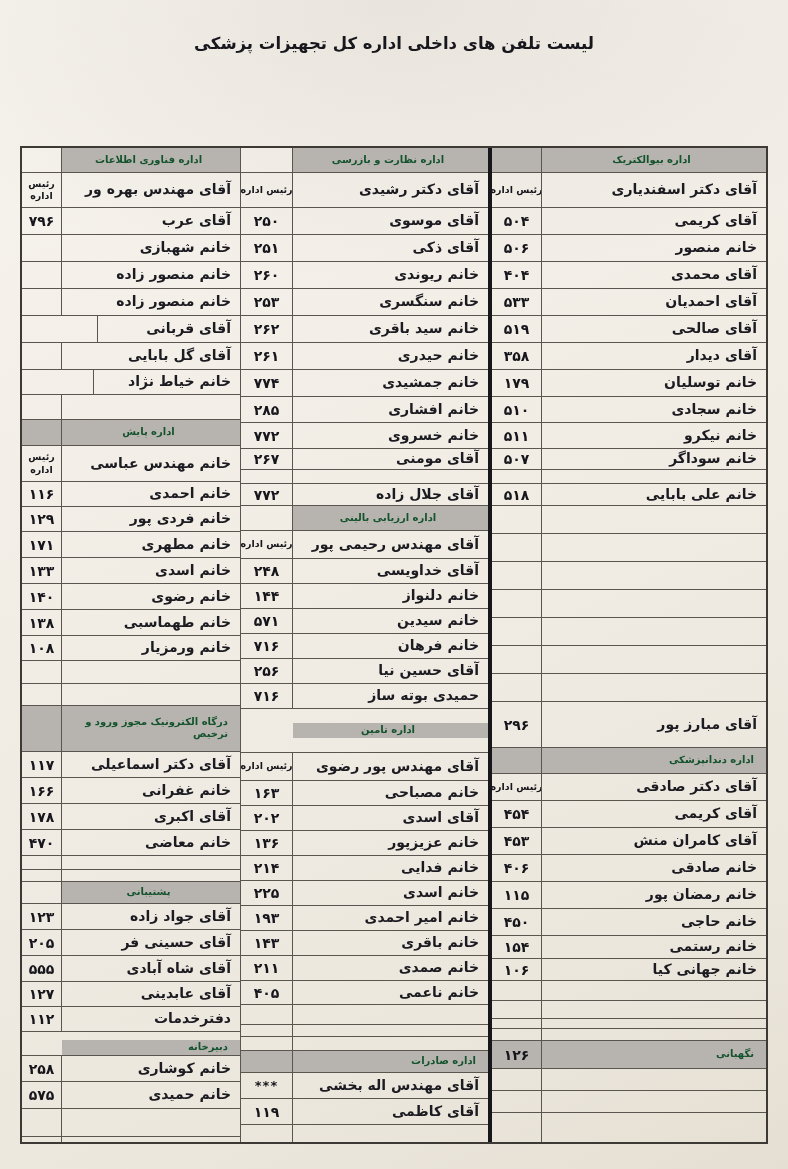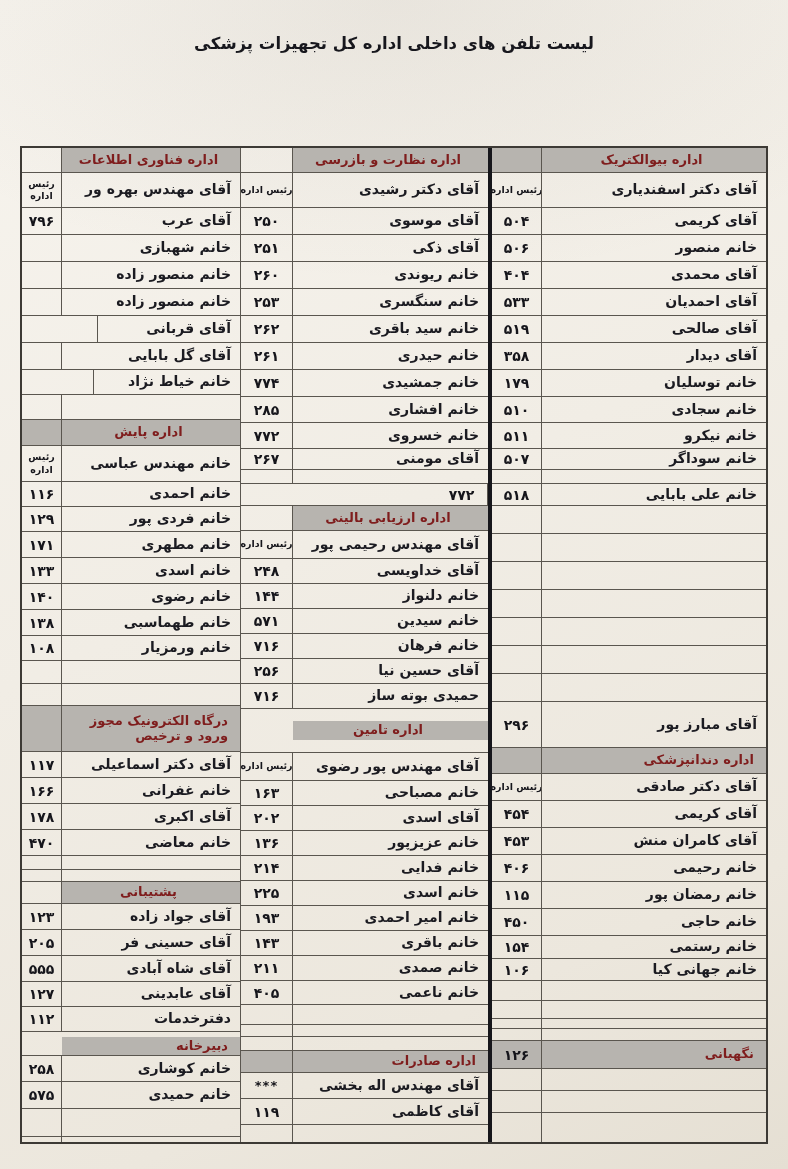--- a/index.html
+++ b/index.html
@@ -60,21 +60,21 @@
   .g-mid .cell.num { width: 52px; }
   .g-it  .cell.num { width: 40px; }
   .cell.num.chief {
     font-size: 9.5px; letter-spacing: 0; line-height: 1.3; padding: 0 2px;
   }
   .g-bio .cell.num.chief, .g-mid .cell.num.chief { white-space: nowrap; }
   .cell.num.stars { letter-spacing: 1px; font-size: 13px; }
   .row.section .cell { background: var(--section-bg); }
   .row.section .cell.name {
     justify-content: center; text-align: center;
-    font-size: 13px; color: #7f1d1d;
+    font-size: 10px; color: #14532d;
   }
   .row.section .cell.name.al-r { justify-content: flex-start; text-align: right; padding-right: 12px; }
   .row.section .cell.num.white { background: transparent; }
 </style>
 </head>
 <body>
 
 <div class="page">
   <div class="title">لیست تلفن های داخلی اداره کل تجهیزات پزشکی</div>
   <div class="table">
@@ -177,21 +177,21 @@
         </div>
         <div class="row" style="height: 27px;">
           <div class="cell name">آقای کریمی</div>
           <div class="cell num">۴۵۴</div>
         </div>
         <div class="row" style="height: 27px;">
           <div class="cell name">آقای کامران منش</div>
           <div class="cell num">۴۵۳</div>
         </div>
         <div class="row" style="height: 27px;">
-          <div class="cell name">خانم رحیمی</div>
+          <div class="cell name">خانم صادقی</div>
           <div class="cell num">۴۰۶</div>
         </div>
         <div class="row" style="height: 27px;">
           <div class="cell name">خانم رمضان پور</div>
           <div class="cell num">۱۱۵</div>
         </div>
         <div class="row" style="height: 27px;">
           <div class="cell name">خانم حاجی</div>
           <div class="cell num">۴۵۰</div>
         </div>
@@ -284,20 +284,21 @@
         </div>
         <div class="row" style="height: 21px;">
           <div class="cell name">آقای مومنی</div>
           <div class="cell num">۲۶۷</div>
         </div>
         <div class="row empty" style="height: 14px;">
           <div class="cell name"></div>
           <div class="cell num"></div>
         </div>
         <div class="row" style="height: 22px;">
+          <div class="cell name">آقای جلال زاده</div>
           <div class="cell num">۷۷۲</div>
         </div>
         <div class="row section" style="height: 25px;">
           <div class="cell name">اداره ارزیابی بالینی</div>
           <div class="cell num white"></div>
         </div>
         <div class="row" style="height: 28px;">
           <div class="cell name">آقای مهندس رحیمی پور</div>
           <div class="cell num chief">رئیس اداره</div>
         </div>

